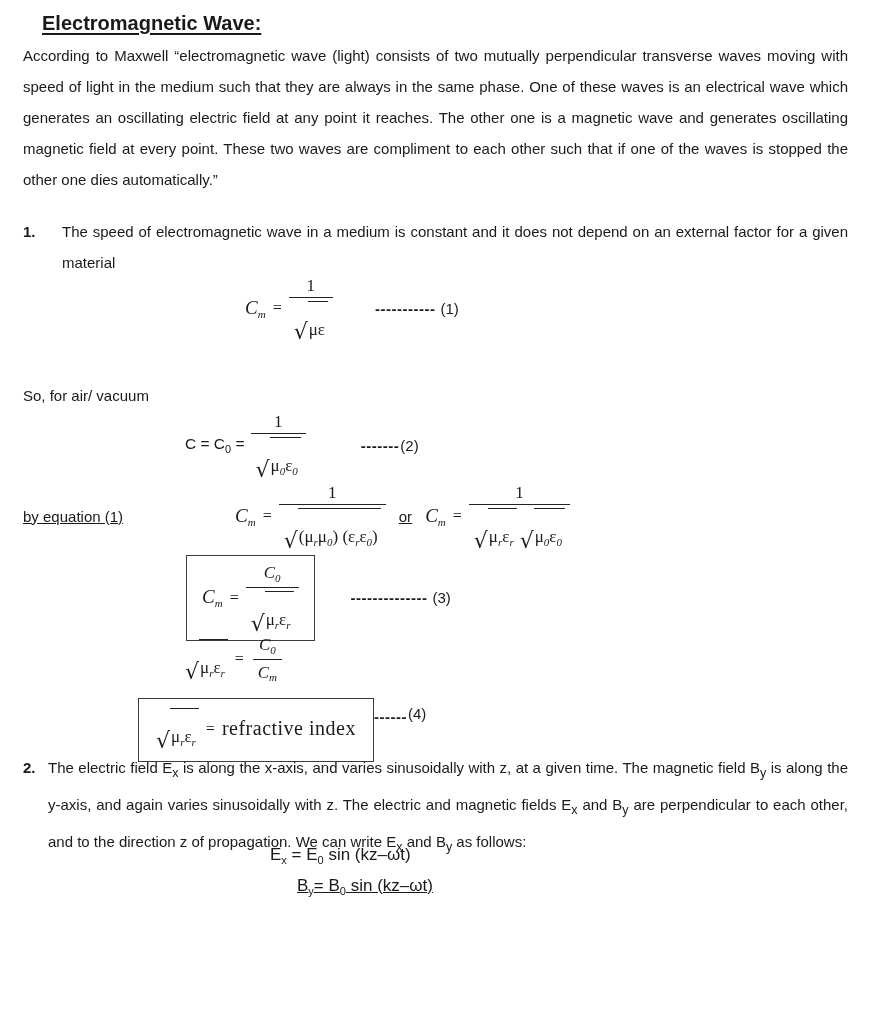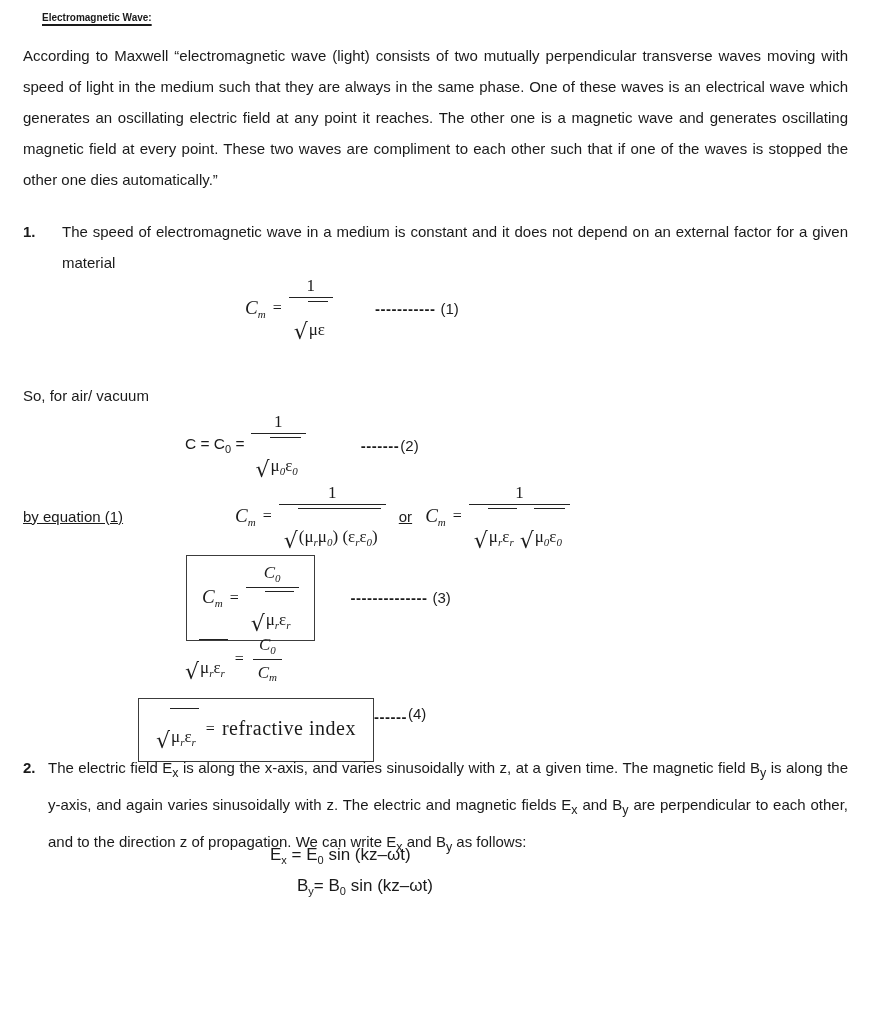--- a/index.html
+++ b/index.html
@@ -3,21 +3,21 @@
 <meta charset="utf-8">
 <style>
   html,body { margin:0; padding:0; background:#ffffff; }
   .page {
     position:relative; width:871px; height:1024px; background:#ffffff;
     font-family:"Liberation Sans", sans-serif; font-size:15px; color:#1a1a1a;
     overflow:hidden;
   }
   .abs { position:absolute; }
   .doc-title {
-    font-weight:bold; font-size:10px; text-decoration:underline;
+    font-weight:bold; font-size:20px; text-decoration:underline;
     text-decoration-thickness:1.5px; text-underline-offset:3px; margin:0;
   }
   .para { text-align:justify; line-height:31px; margin:0; }
   .heading { font-weight:bold; font-size:15px; margin:0; }
   .listitem { display:flex; line-height:31px; }
   .li-num { font-weight:bold; flex:0 0 auto; }
   .li-text { text-align:justify; }
   
   .math { font-family:"Liberation Serif", serif; font-size:17px; color:#1b1b1b; }
   .eqrow { display:flex; align-items:center; white-space:nowrap; }
@@ -172,16 +172,16 @@
     <span class="eqlabel" style="margin-top:7px;margin-left:1px;">(4)</span>
   </div>
 
   <div class="abs listitem" style="top:752px;left:23px;width:825px;">
     <span class="li-num" style="width:25px;">2.</span>
     <span class="li-text" style="width:800px;">The electric field E<sub>x</sub> is along the x-axis, and varies sinusoidally with z, at a given time. The magnetic field B<sub>y</sub> is along the y-axis, and again varies sinusoidally with z. The electric and magnetic fields E<sub>x</sub> and B<sub>y</sub> are perpendicular to each other, and to the direction z of propagation. We can write E<sub>x</sub> and B<sub>y</sub> as follows:</span>
   </div>
 
   <div class="abs sans-eq" style="top:845px;left:270px;">E<sub>x</sub> = E<sub>0</sub> sin (kz–ωt)</div>
 
-  <div class="abs sans-eq" style="top:876px;left:297px;">B<sub>y</sub>= B<sub>0</sub> sin (kz–ωt)</div>
+  <div class="abs sans-eq" style="top:876px;left:297px;text-decoration:underline;">B<sub>y</sub>= B<sub>0</sub> sin (kz–ωt)</div>
 
 
 </div>
 
 </body></html>

